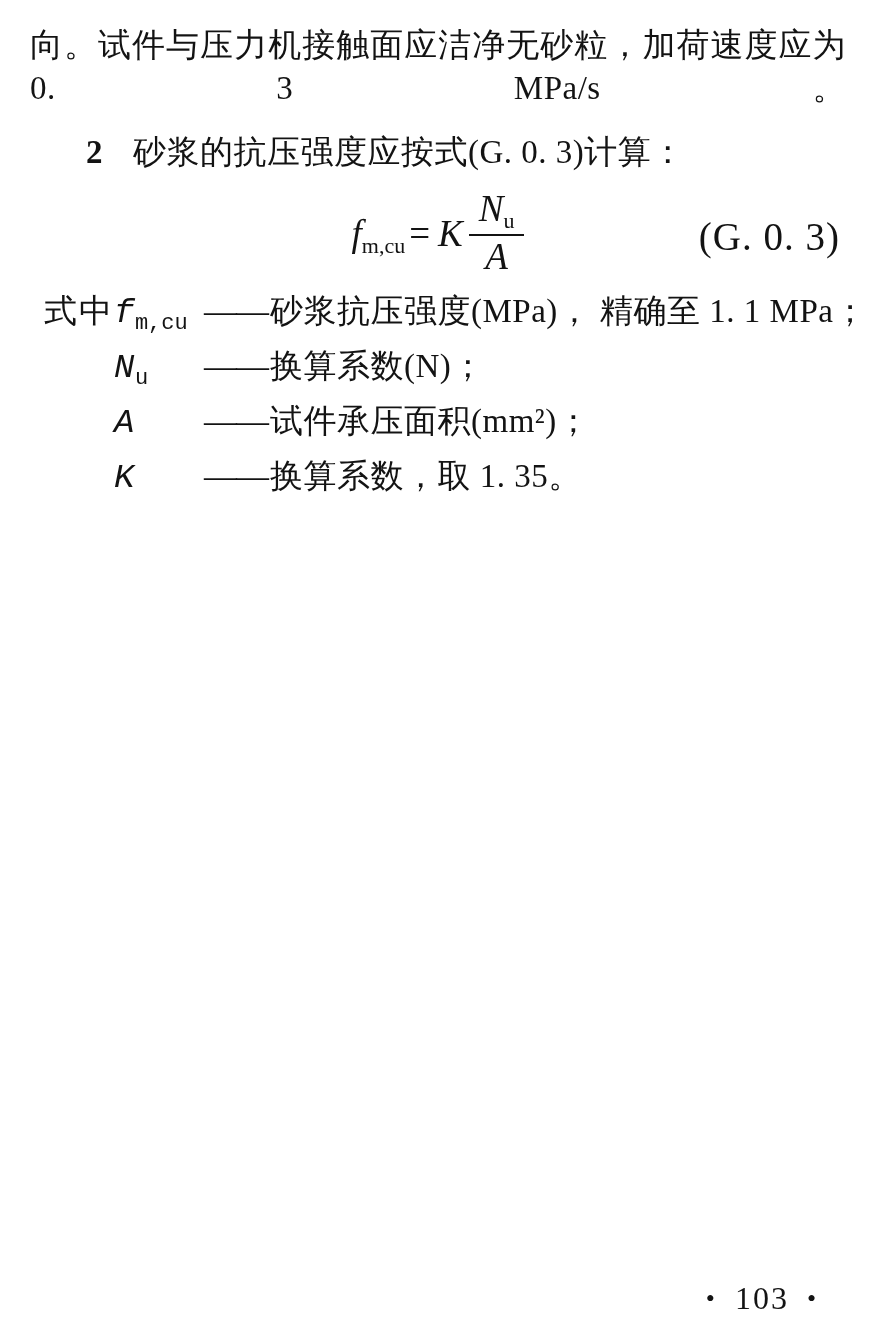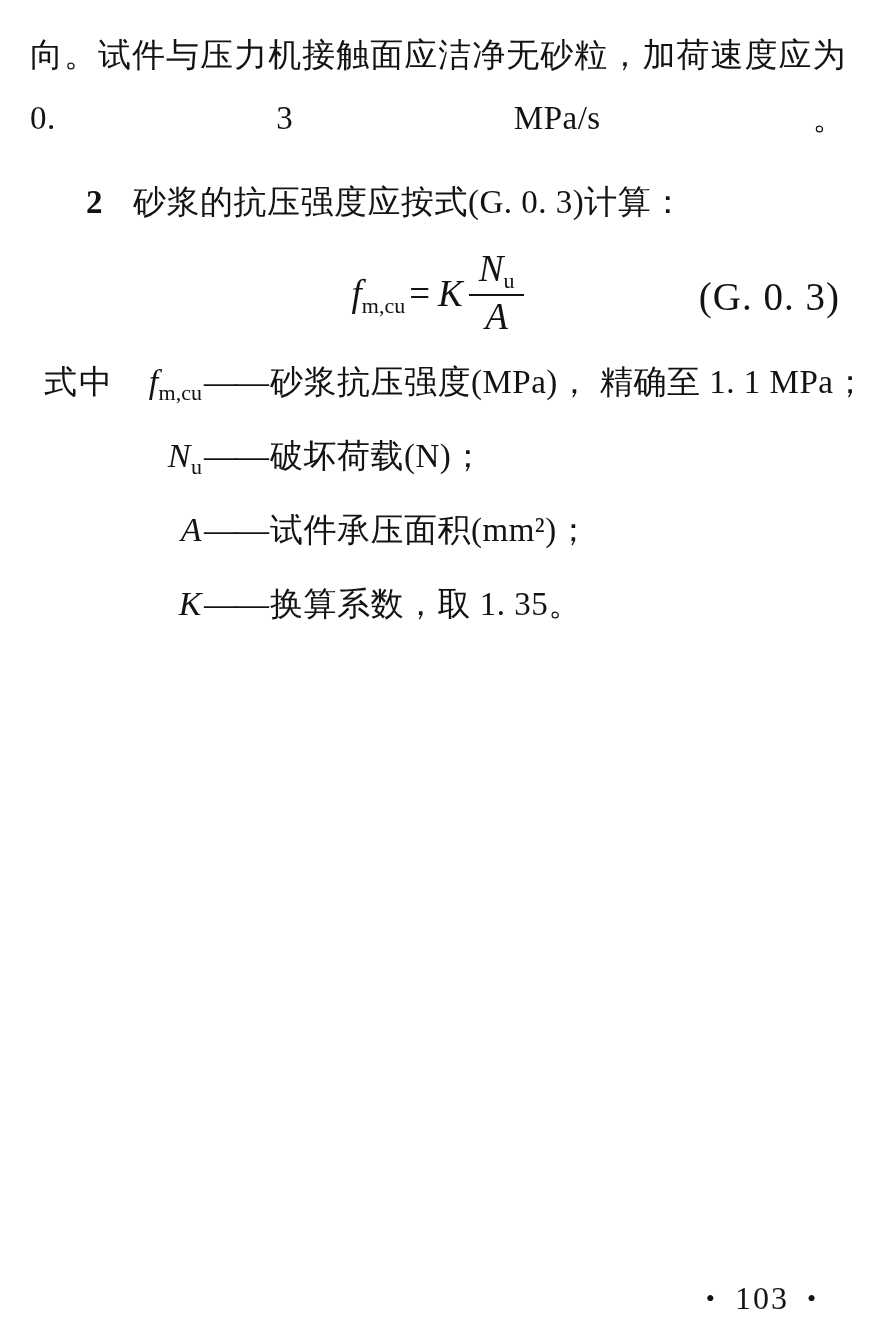--- a/index.html
+++ b/index.html
@@ -12,21 +12,21 @@
     color: #131313;
     overflow: hidden;
   }
   .page {
     position: absolute;
     inset: 0;
     padding: 24px 28px 0 30px;
   }
   .txt {
     font-size: 33px;
-    line-height: 63px;
+    line-height: 43px;
     letter-spacing: 0.5px;
   }
   
   .top-line {
     text-align: justify;
     text-align-last: justify;
   }
   
   .clause {
     margin-top: 21px;
@@ -92,22 +92,23 @@
   }
   .def-lead {
     display: inline-block;
     width: 84px;
     letter-spacing: 2px;
     text-align: right;
   }
   .def-var {
     display: inline-block;
     width: 88px;
-    text-align: right;
+    text-align: left;
     font-size: 34px;
+    font-family: Liberation Mono, monospace;
   }
   .def-dash {
     letter-spacing: -1px;
     margin: 0 2px;
   }
   
   .body-para {
     margin-top: 6px;
     text-indent: 2em;
     text-align: justify;
@@ -146,21 +147,21 @@
       <span class="math-var">f</span><sub class="math-sub">m,cu</sub><span class="eq">=</span><span class="math-var">K</span><span class="frac"><span class="frac-num"><span class="math-var">N</span><sub class="math-sub">u</sub></span><span class="frac-den"><span class="math-var">A</span></span></span>
     </span>
     <span class="formula-label">(G. 0. 3)</span>
   </div>
 
   <div>
     <div class="txt def-row">
       <span class="def-lead">式中</span><span class="def-var"><span class="math-var">f</span><sub class="math-sub">m,cu</sub></span><span class="def-dash">——</span><span>砂浆抗压强度(MPa)， 精确至 1. 1 MPa；</span>
     </div>
     <div class="txt def-row">
-      <span class="def-lead"></span><span class="def-var"><span class="math-var">N</span><sub class="math-sub">u</sub></span><span class="def-dash">——</span><span>破坏荷载(N)；</span>
+      <span class="def-lead"></span><span class="def-var"><span class="math-var">N</span><sub class="math-sub">u</sub></span><span class="def-dash">——</span><span>换算系数(N)；</span>
     </div>
     <div class="txt def-row">
       <span class="def-lead"></span><span class="def-var"><span class="math-var">A</span><sub class="math-sub"></sub></span><span class="def-dash">——</span><span>试件承压面积(mm²)；</span>
     </div>
     <div class="txt def-row">
       <span class="def-lead"></span><span class="def-var"><span class="math-var">K</span><sub class="math-sub"></sub></span><span class="def-dash">——</span><span>换算系数，取 1. 35。</span>
     </div>
   </div>
 
 

